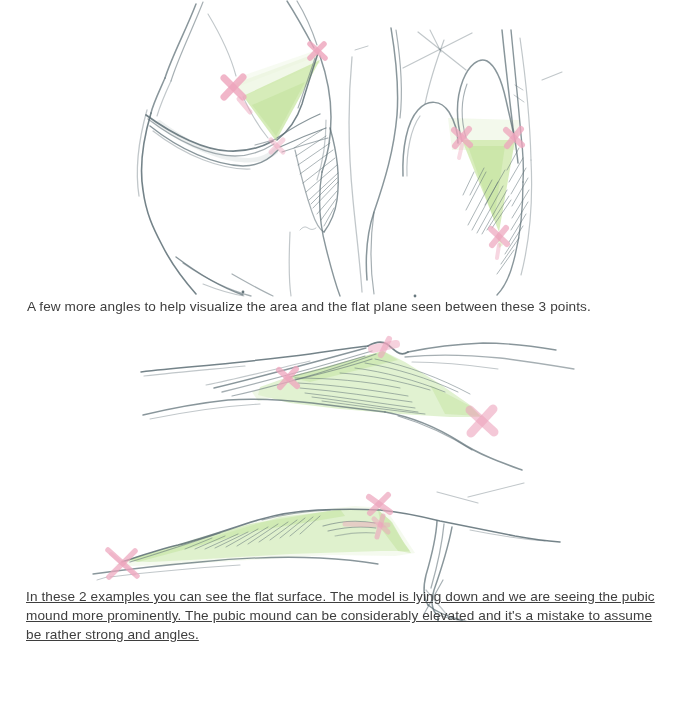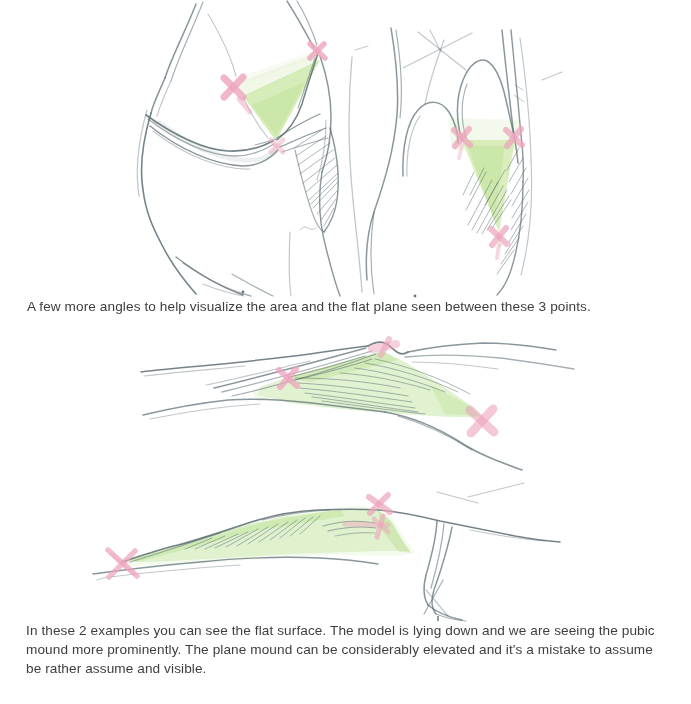--- a/index.html
+++ b/index.html
@@ -260,19 +260,19 @@
       <path d="M374,519 L388,532" stroke-width="5" opacity=".5"></path>
     </g>
     <path d="M438,616 L438,621" stroke="#68787e" stroke-width="1.5" fill="none"></path>
   </g>
 </svg>
 
 <div class="caption" style="left:27px;top:297px;width:650px;">
   <div>A few more angles to help visualize the area and the flat plane seen between these 3 points.</div>
 </div>
 
-<div class="caption" style="left:26px;top:621px;width:660px;">
+<div class="caption" style="left:26px;top:587px;width:660px;text-decoration:underline;">
   <div>In these 2 examples you can see the flat surface. The model is lying down and we are seeing the pubic</div>
-  <div>mound more prominently. The plane mound can be considerably elevated and it's a mistake to assume</div>
-  <div>be rather assume and visible.</div>
+  <div>mound more prominently. The pubic mound can be considerably elevated and it's a mistake to assume</div>
+  <div>be rather strong and angles.</div>
 </div>
 
 </div>
 
 </body></html>

